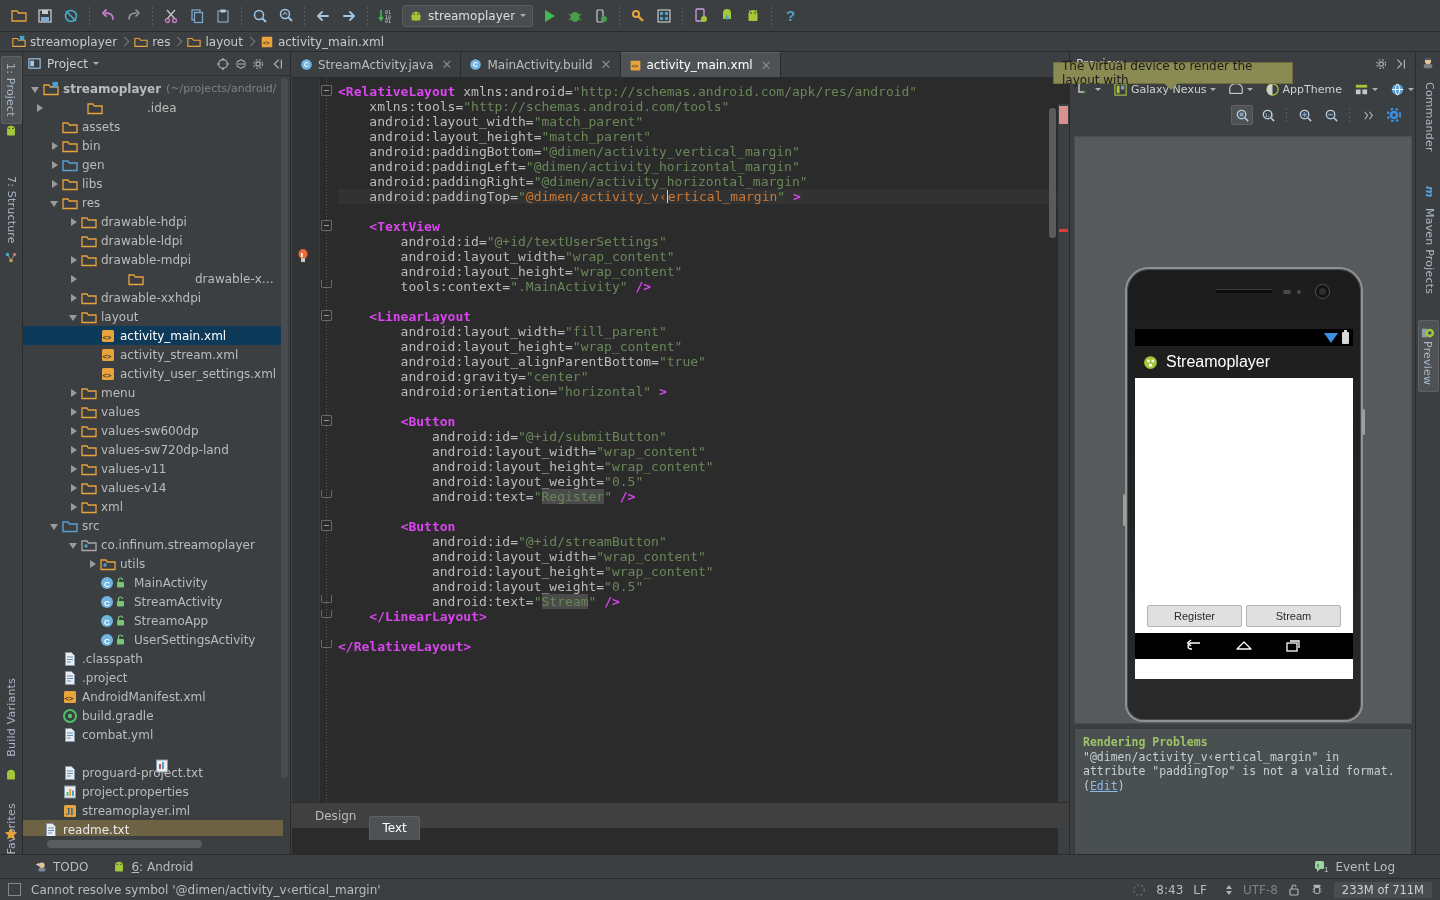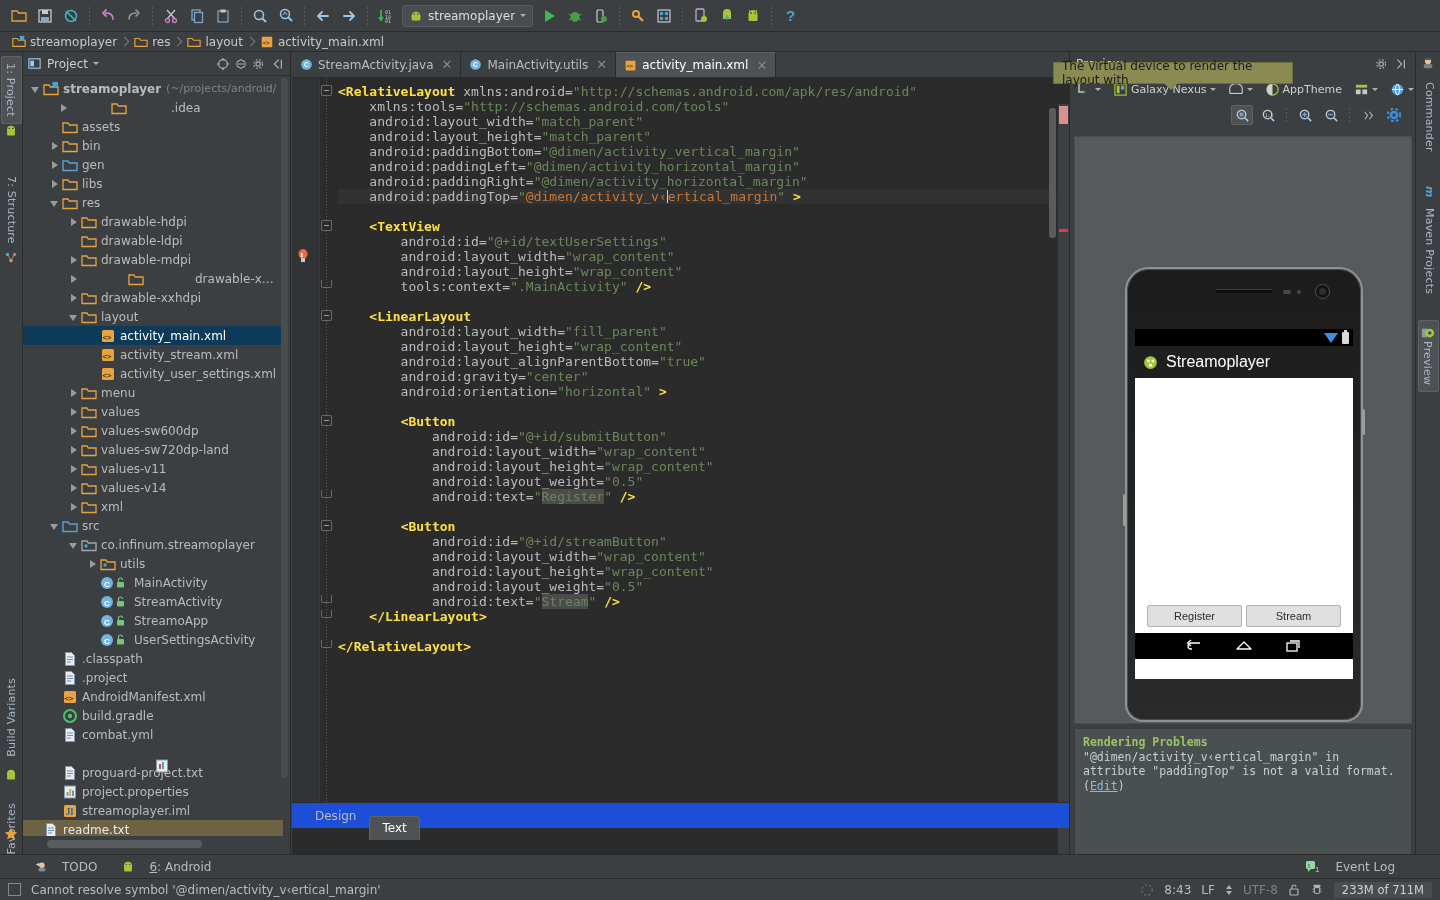--- a/index.html
+++ b/index.html
@@ -155,40 +155,40 @@
     border-left: 1px solid #6a6a6a; border-right: 1px solid #6a6a6a;
   }
   .foldend.bot { border-bottom: 1px solid #6a6a6a; border-radius: 0 0 2px 2px; }
   #code {
     flex: 1; position: relative; background: #2b2b2b;
     font-family: "DejaVu Sans Mono", monospace; font-size: 13px; line-height: 15px;
     padding: 6px 0 0 4px; overflow: hidden; white-space: pre;
   }
   .cline { height: 15px; white-space: pre; }
   .cline.hl { background: #323232; }
-  .k-tag { color: #fde047; font-weight: bold; }
+  .k-tag { color: #d946ef; font-weight: bold; }
   .k-val { color: #6a8759; }
   .k-err { color: #cc7832; }
   .k-hi { background: #4b4b4b; }
   .caret { display: inline-block; width: 1px; height: 13px; background: #d0d0d0; vertical-align: -2px; }
   #bulb {
     position: absolute; left: 4px; top: 170px; width: 14px; height: 16px;
   }
   #err-strip {
     position: absolute; right: 0; top: 26px; width: 12px; height: 750px;
     background: #3c3f41; border-left: 1px solid #2b2b2b;
   }
   .err-mark { position: absolute; left: 1px; width: 9px; height: 3px; }
   #vscroll-editor {
     position: absolute; right: 13px; top: 30px; width: 7px; height: 130px;
     background: #595b5d; border-radius: 3px;
   }
   #design-tabs {
     position: absolute; left: 0; bottom: 26px; width: 777px; height: 26px;
-    background: #1d4ed8; display: flex; align-items: center; padding-left: 10px;
+    background: #404040; display: flex; align-items: center; padding-left: 10px;
     border-top: 1px solid #2b2b2b;
   }
   .dtab {
     height: 24px; padding: 0 12px; display: flex; align-items: center;
     font-size: 12px; color: #bbbbbb; border: 1px solid transparent;
   }
   .dtab.active { background: #4e5254; color: #ffffff;
     border: 1px solid #5e6264; border-bottom: none; border-radius: 3px 3px 0 0; margin-top: 24px; }
 
   
@@ -291,21 +291,21 @@
     border-right: 7px solid transparent; border-top: 7px solid #8a8b52;
   }
 
   
   #tool-strip {
     position: absolute; left: 0; top: 854px; width: 1440px; height: 24px;
     background: #3c3f41; border-top: 1px solid #2b2b2b;
     display: flex; align-items: center; padding-left: 34px; gap: 24px;
     font-size: 12px; color: #bbbbbb;
   }
-  .ts-item { display: flex; align-items: center; gap: 14px; }
+  .ts-item { display: flex; align-items: center; gap: 5px; }
   .ts-spacer { flex: 1; }
   .ul { text-decoration: underline; }
   #status-bar {
     position: absolute; left: 0; top: 878px; width: 1440px; height: 22px;
     background: #3c3f41; border-top: 1px solid #2b2b2b;
     display: flex; align-items: center; padding: 0 8px; gap: 10px;
     font-size: 12px; color: #bbbbbb;
   }
   #sb-check { width: 13px; height: 13px; border: 1px solid #888; background: #3c3f41; flex: none; }
   #mem {
@@ -581,21 +581,21 @@
     <div id="tree">
         <div class="tnode" style="padding-left: 6px;">
           <span class="tw exp"></span>
           <span class="ticon"><svg width="16" height="16" viewBox="0 0 16 16">
               <path d="M1 4h5l1.3 2H15v7.5H1z" fill="none" stroke="#e8a33d" stroke-width="1.3"></path>
               <rect x="9.5" y="1" width="5.5" height="5.5" fill="#4a9fd4"></rect>
             </svg></span>
           <span class="tlabel bold">streamoplayer</span>
           <span class="tpath">(~/projects/android/</span>
         </div>
-        <div class="tnode" style="padding-left: 34px; gap: 40px;">
+        <div class="tnode" style="padding-left: 10px; gap: 40px;">
           <span class="tw col"></span>
           <span class="ticon"><svg width="16" height="16" viewBox="0 0 16 16">
               <path d="M1 4h5l1.3 2H15v7.5H1z" fill="none" stroke="#e8a33d" stroke-width="1.3"></path>
             </svg></span>
           <span class="tlabel">.idea</span>
         </div>
         <div class="tnode" style="padding-left: 25px;">
           <span class="tw "></span>
           <span class="ticon"><svg width="16" height="16" viewBox="0 0 16 16">
               <path d="M1 4h5l1.3 2H15v7.5H1z" fill="none" stroke="#e8a33d" stroke-width="1.3"></path>
@@ -904,21 +904,21 @@
             <text x="5" y="11.5" font-size="8" font-weight="bold" fill="#ffffff" font-family="sans-serif">C</text>
           </svg>
         <span>StreamActivity.java</span>
         <span class="x">✕</span>
       </div>
       <div class="etab">
         <svg width="13" height="13" viewBox="0 0 16 16">
             <circle cx="8" cy="8" r="6.5" fill="#6fb5e0"></circle>
             <text x="5" y="11.5" font-size="8" font-weight="bold" fill="#ffffff" font-family="sans-serif">C</text>
           </svg>
-        <span>MainActivity.utils</span>
+        <span>MainActivity.build</span>
         <span class="x">✕</span>
       </div>
       <div class="etab active">
         <svg width="13" height="13" viewBox="0 0 16 16">
             <rect x="2" y="2" width="12" height="12" rx="1" fill="#e8a33d"></rect>
             <text x="3" y="11" font-size="7" fill="#2b2b2b" font-family="monospace">&lt;&gt;</text>
           </svg>
         <span>activity_main.xml</span>
         <span class="x">✕</span>
       </div>
@@ -1196,21 +1196,21 @@
   <div id="status-bar">
     <div id="sb-check"></div>
     <span>Cannot resolve symbol '@dimen/activity_v‹ertical_margin'</span>
     <div class="gap"></div>
     <div style="display:flex;align-items:center;">
       <svg width="14" height="14" viewBox="0 0 16 16">
           <circle cx="8" cy="8" r="6" fill="none" stroke="#6a6d6f" stroke-width="1.4" stroke-dasharray="2.5 2.5"></circle>
         </svg>
     </div>
     <span>8:43</span>
-    <span style="display:flex;align-items:center;gap:10px;">
+    <span style="display:flex;align-items:center;gap:18px;">
       <span>LF</span>
       <svg width="8" height="12" viewBox="0 0 8 12">
           <path d="M4 1l3 4H1zM4 11l3-4H1z" fill="#b0b0b0"></path>
         </svg>
     </span>
     <span class="dim">UTF-8</span>
     <span style="display:flex;align-items:center;">
       <svg width="12" height="14" viewBox="0 0 12 14">
           <rect x="2" y="6" width="8" height="6" rx="1" fill="none" stroke="#b0b0b0" stroke-width="1.2"></rect>
           <path d="M4 6V4a2 2 0 0 1 4 0" fill="none" stroke="#b0b0b0" stroke-width="1.2"></path>

